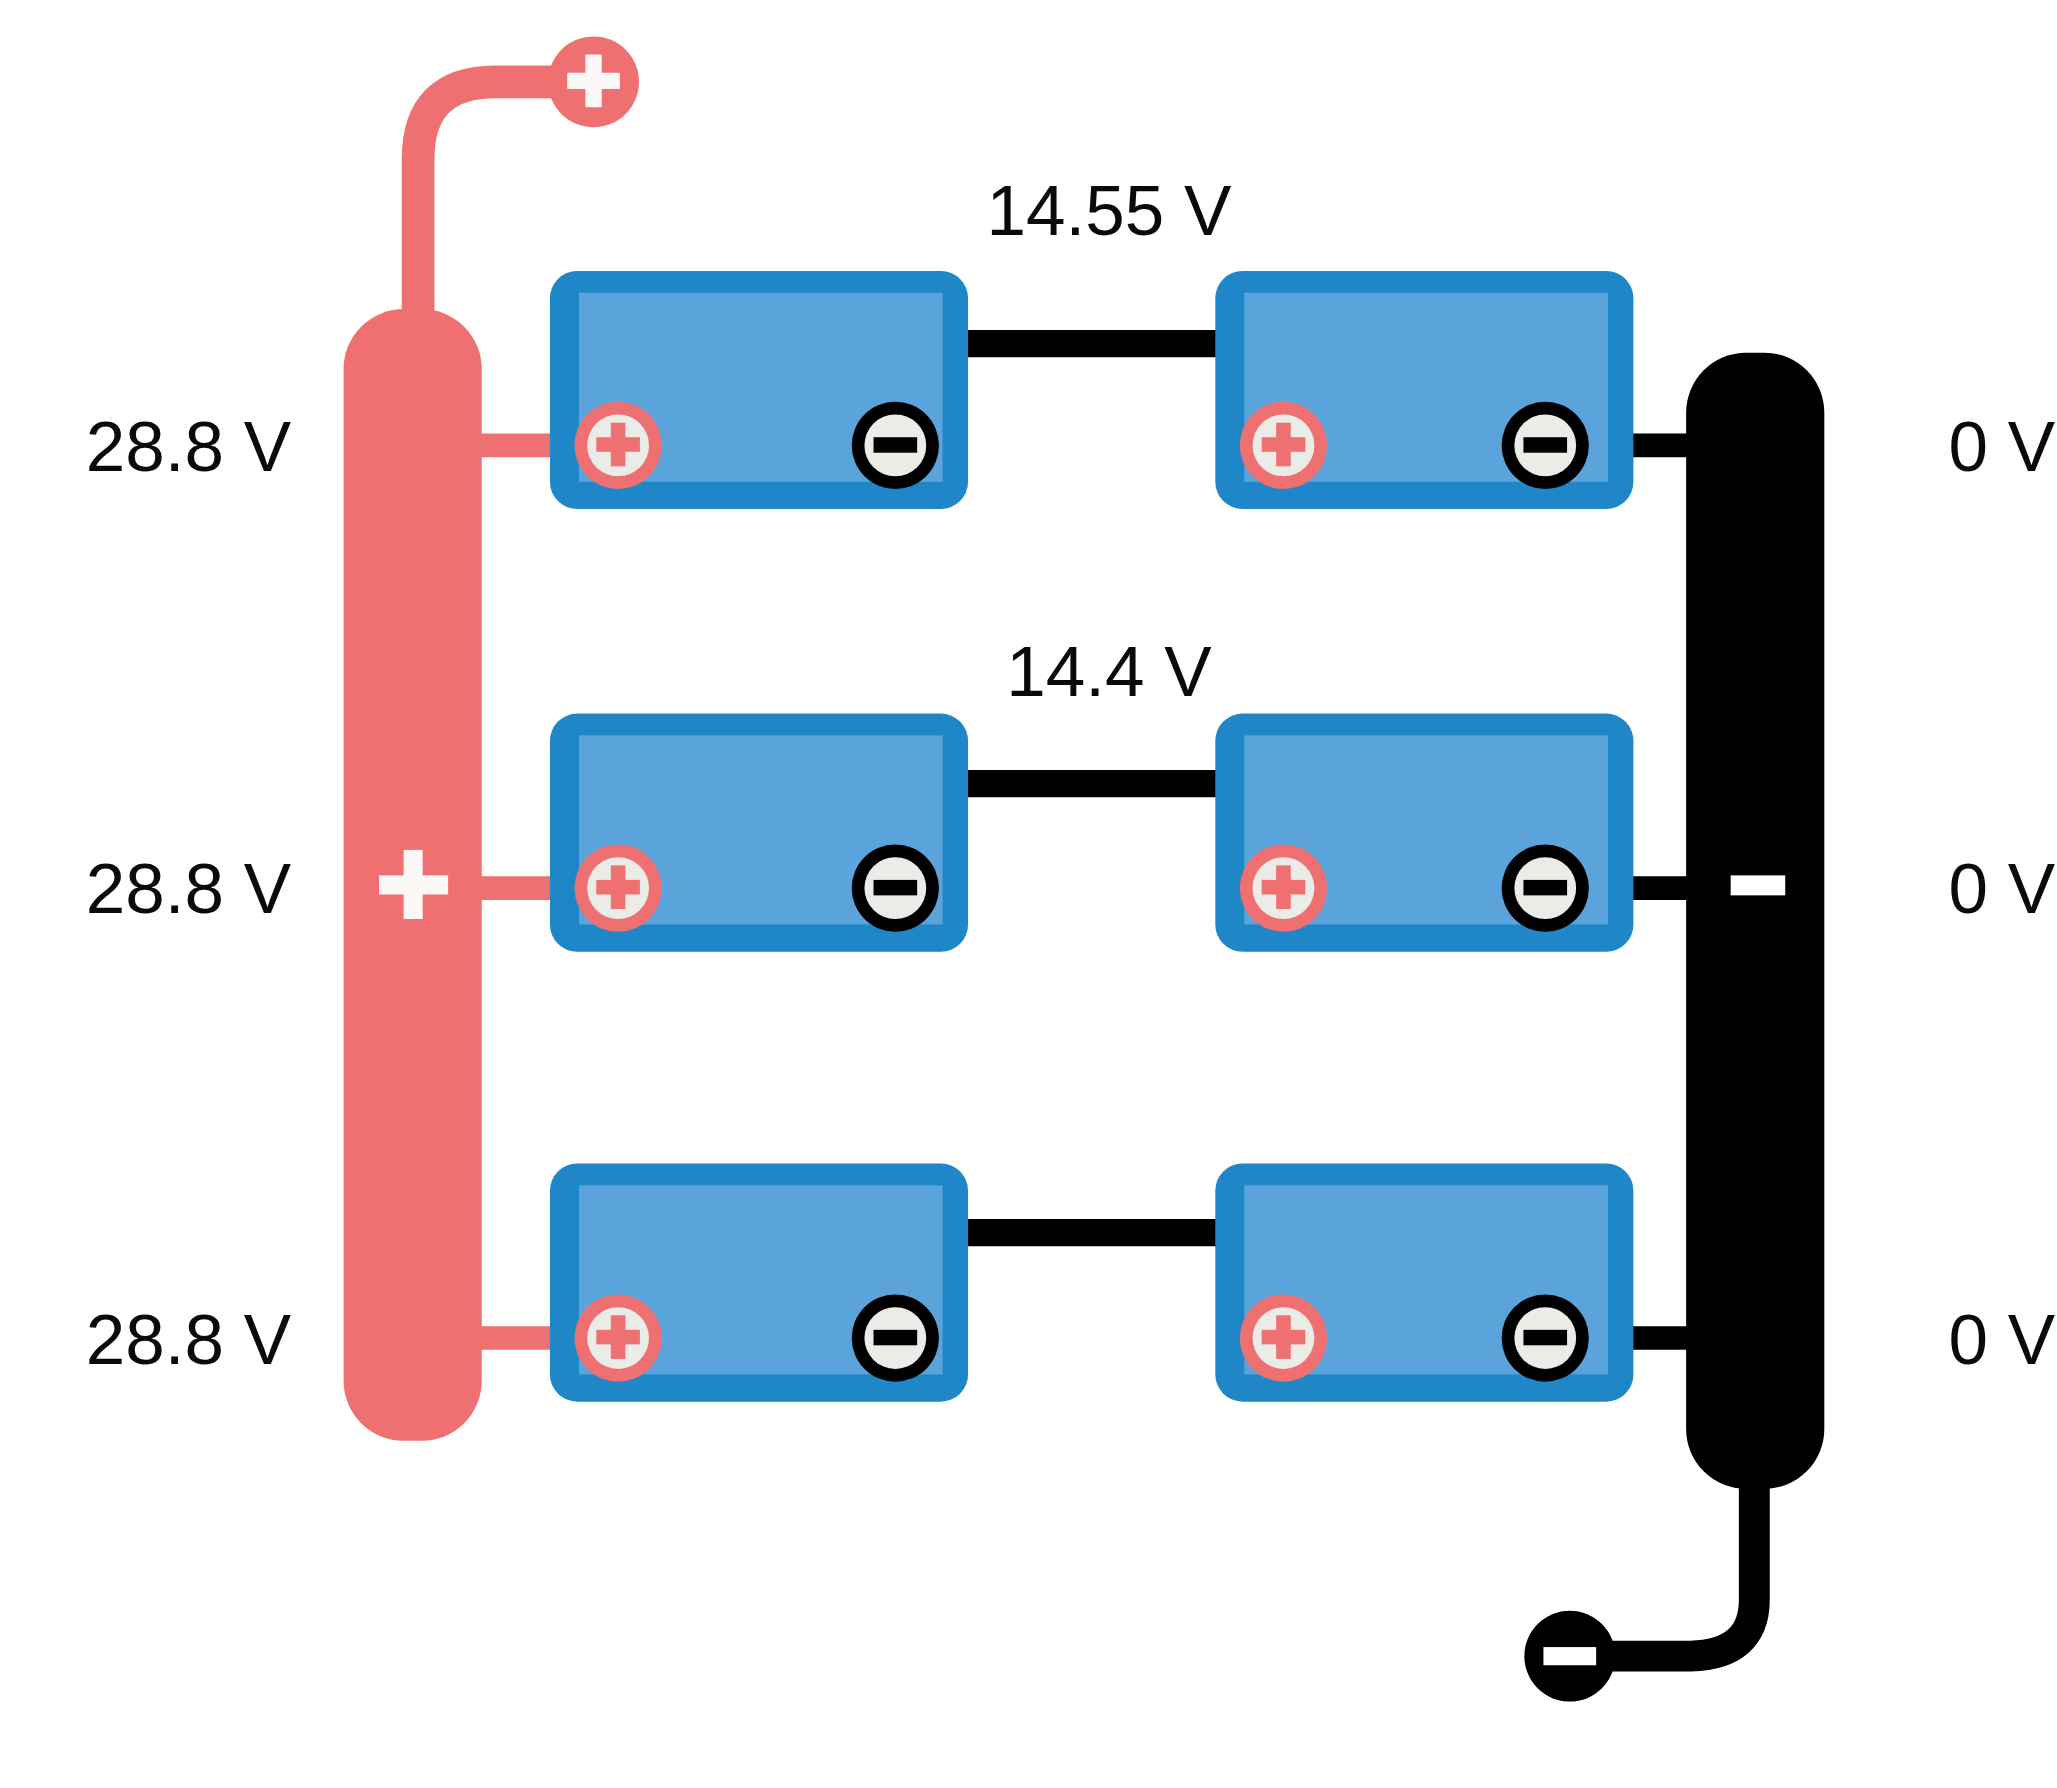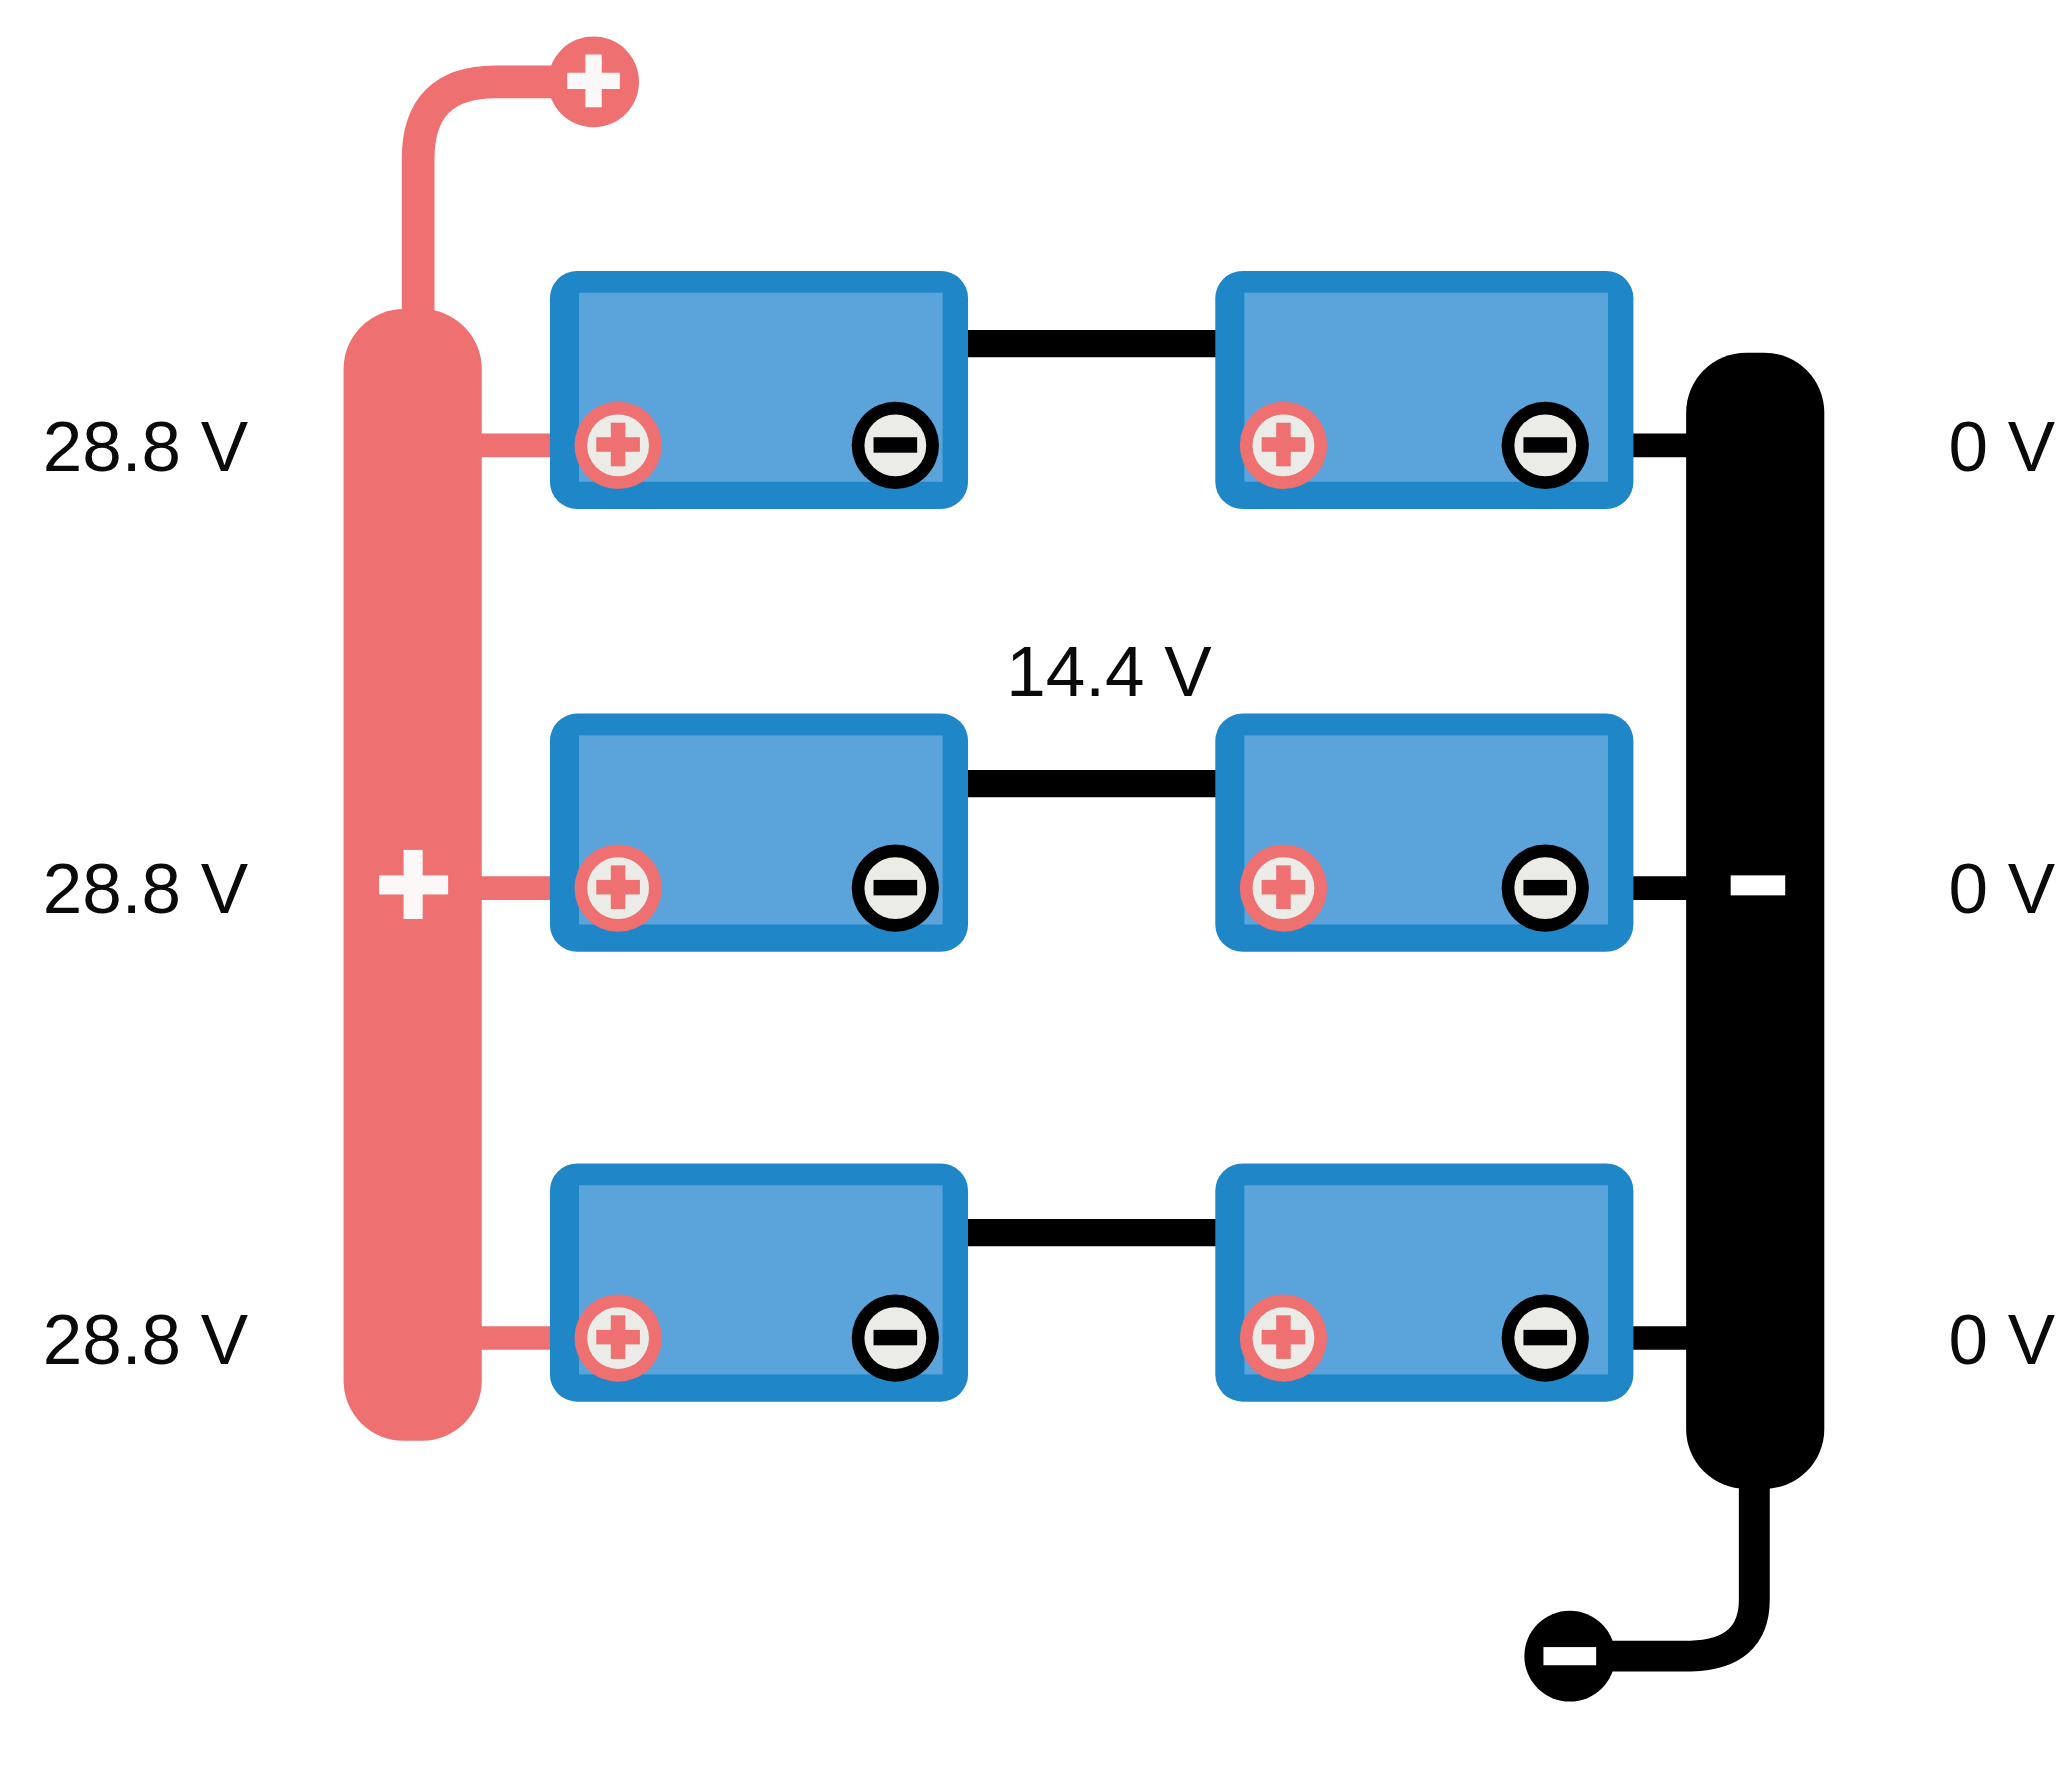--- a/index.html
+++ b/index.html
@@ -25,21 +25,21 @@
     height: 1788px;
   }
   .vlabel {
     position: absolute;
     font-family: "Liberation Sans", sans-serif;
     font-size: 71px;
     line-height: 1;
     color: #0a0a0a;
     white-space: nowrap;
   }
-  .vlabel.left  { text-align: center; }
+  .vlabel.left  { text-align: right; }
   .vlabel.right { text-align: right;  }
   .vlabel.mid   { text-align: center; }
 </style>
 </head>
 <body>
 
 <div id="stage">
 
   <svg class="layer" viewBox="0 0 2263 1967" xmlns="http://www.w3.org/2000/svg">
 
@@ -186,20 +186,21 @@
           <rect x="1676" y="1463" width="48" height="17" fill="#000000"></rect>
         </g>
       </g>
     </g>
   </svg>
 
   <div class="vlabel left" style="left:0px; top:411px; width:291px;">28.8 V</div>
   <div class="vlabel left" style="left:0px; top:853px; width:291px;">28.8 V</div>
   <div class="vlabel left" style="left:0px; top:1304px; width:291px;">28.8 V</div>
 
+  <div class="vlabel mid" style="left:909px; top:175px; width:400px;">14.55 V</div>
   <div class="vlabel mid" style="left:909px; top:636px; width:400px;">14.4 V</div>
 
   <div class="vlabel right" style="left:1864px; top:411px; width:191px;">0 V</div>
   <div class="vlabel right" style="left:1864px; top:853px; width:191px;">0 V</div>
   <div class="vlabel right" style="left:1864px; top:1304px; width:191px;">0 V</div>
 
 </div>
 
 
 </body></html>

